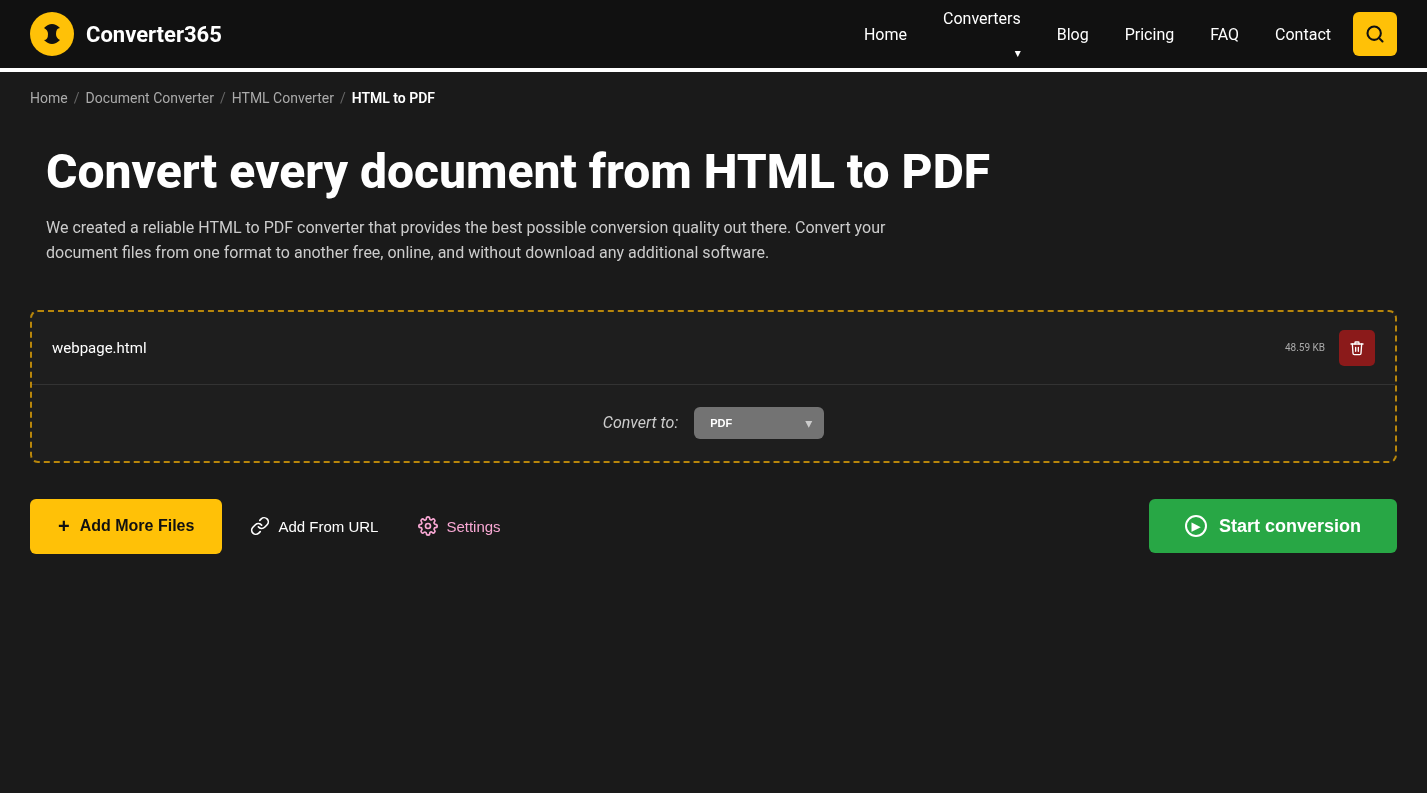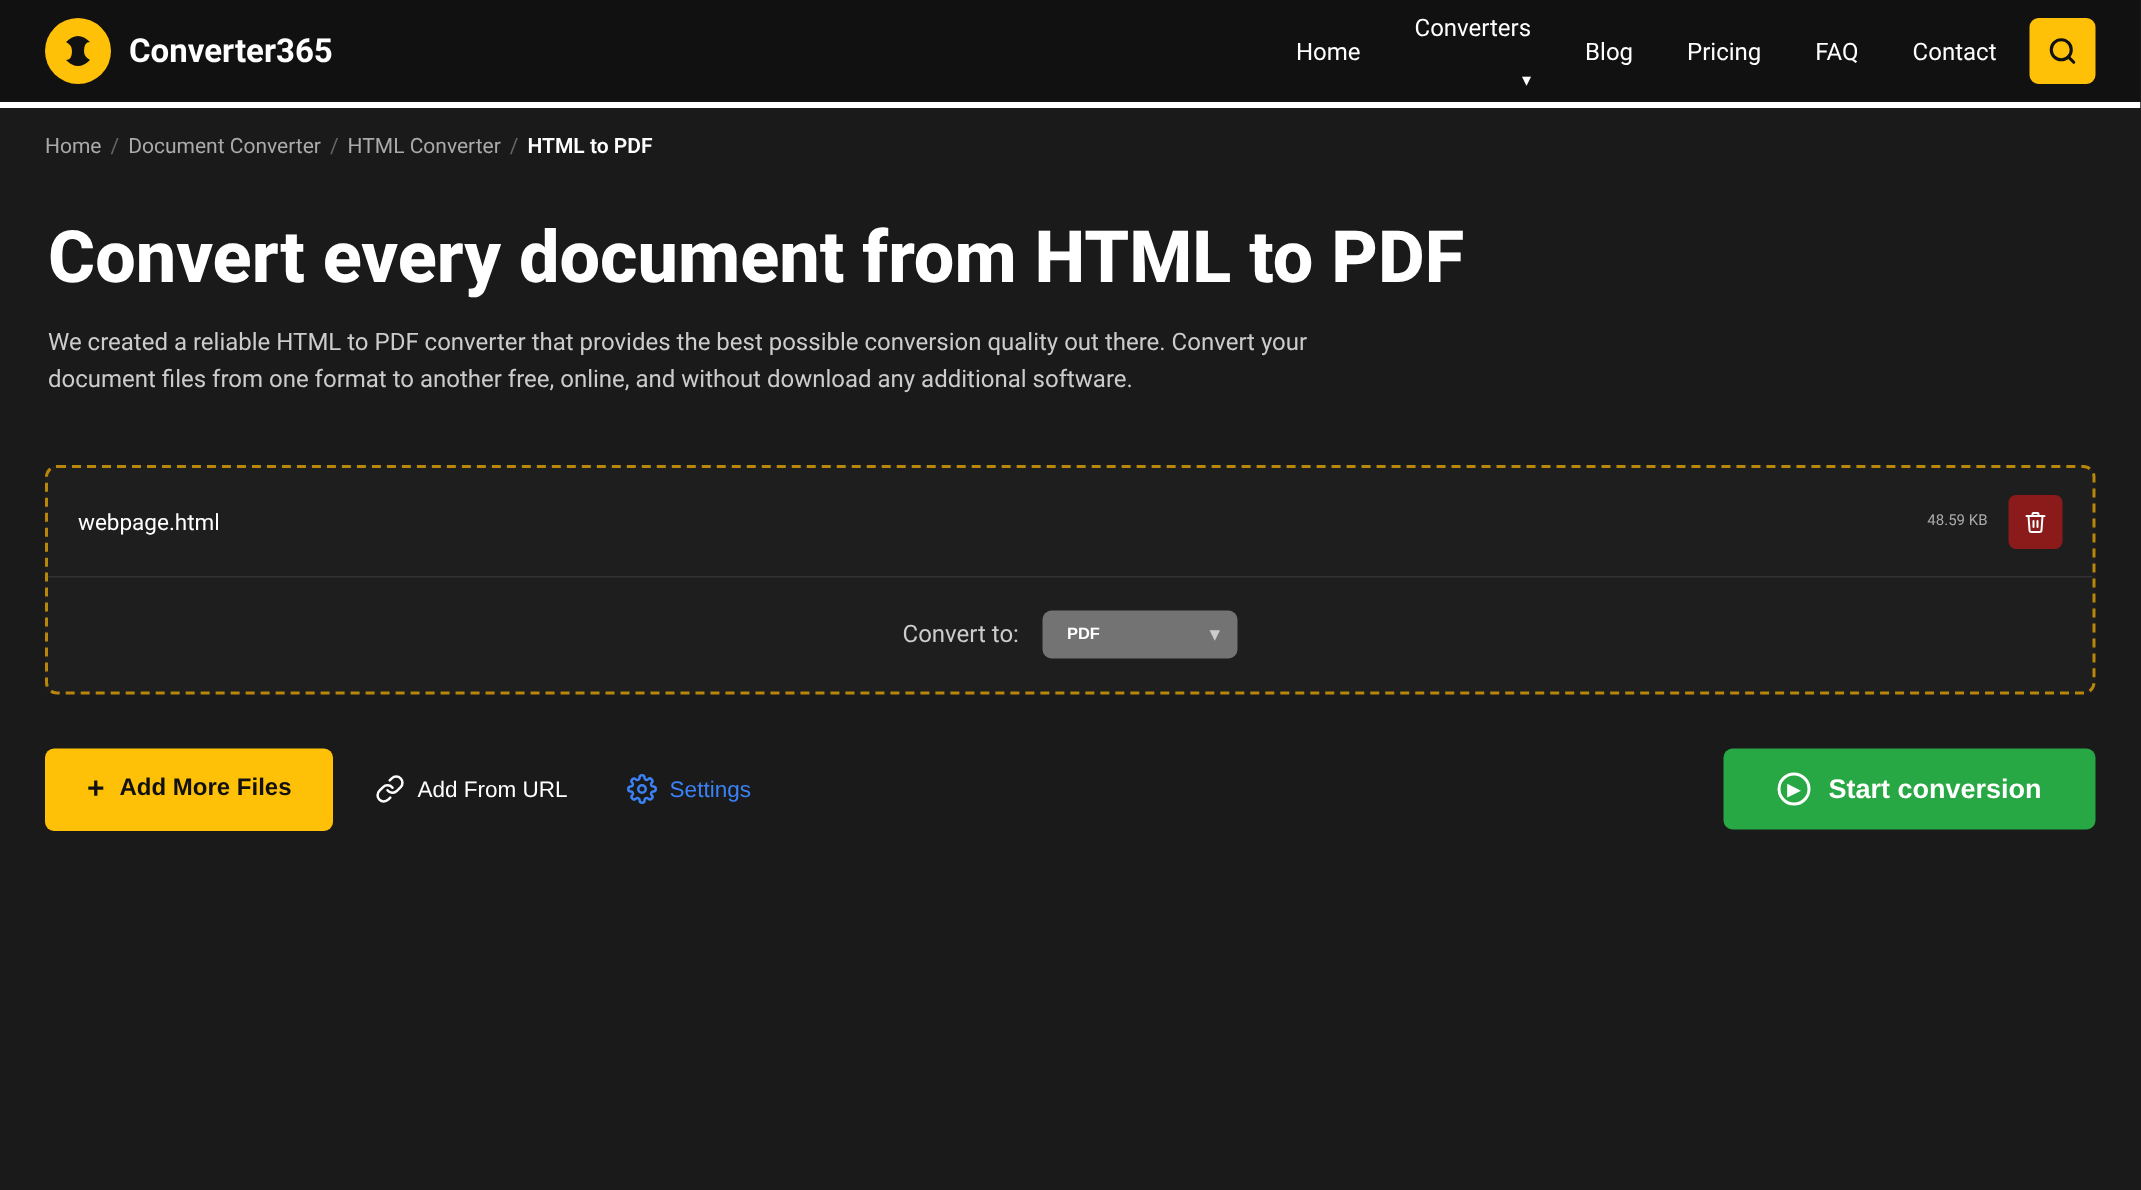--- a/index.html
+++ b/index.html
@@ -85,21 +85,21 @@
       text-decoration: none;
     }
     .breadcrumb .separator { color: #666; }
     .breadcrumb .current {
       color: #fff;
       font-weight: 600;
     }
 
     
     .hero {
-      padding: 30px 32px 24px;
+      padding: 30px 46px 24px;
     }
     .hero h1 {
       font-size: 48px;
       font-weight: 800;
       color: #fff;
       line-height: 1.1;
       margin-bottom: 16px;
     }
     .hero p {
       font-size: 16px;
@@ -156,20 +156,21 @@
     .convert-row {
       display: flex;
       align-items: center;
       justify-content: center;
       padding: 22px 20px;
       gap: 16px;
     }
     .convert-label {
       font-size: 16px;
       color: #ccc;
+      font-style: italic;
     }
     .convert-select {
       background: #737373;
       border: none;
       border-radius: 6px;
       color: #fff;
       font-size: 11px;
       font-weight: 600;
       padding: 10px 36px 10px 16px;
       cursor: pointer;
@@ -226,21 +227,21 @@
       cursor: pointer;
       display: flex;
       align-items: center;
       gap: 8px;
       padding: 8px 12px;
       justify-content: space-between;
     }
     .settings-btn {
       background: transparent;
       border: none;
-      color: #3b82f6;
+      color: #f9a8d4;
       font-size: 15px;
       cursor: pointer;
       display: flex;
       align-items: center;
       gap: 8px;
       padding: 8px 12px;
     }
     .start-btn {
       background: #28a745;
       border: none;

